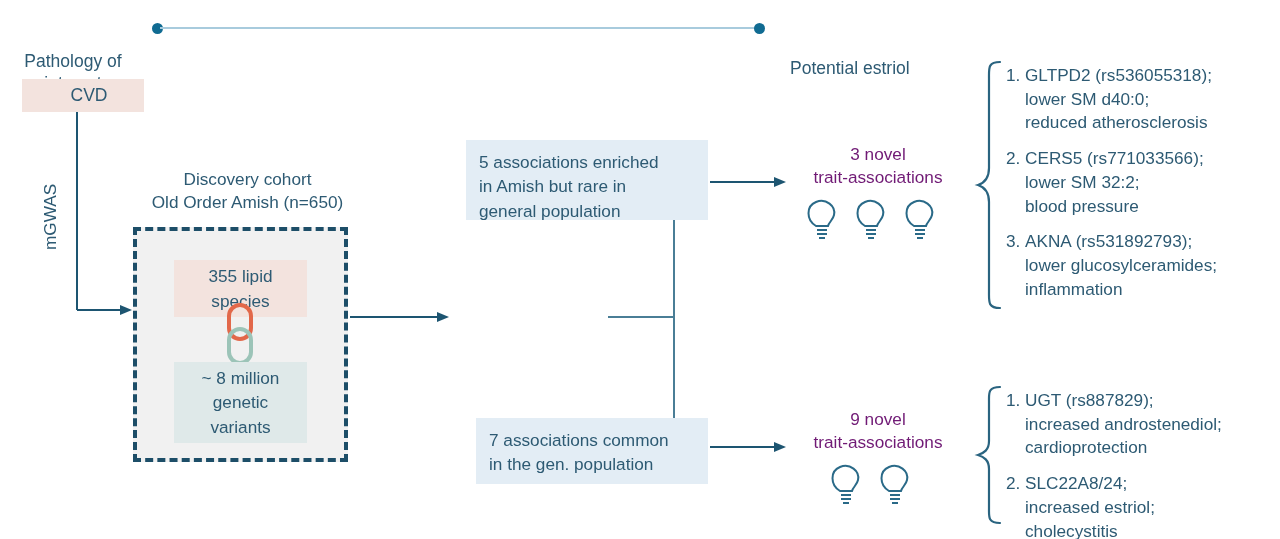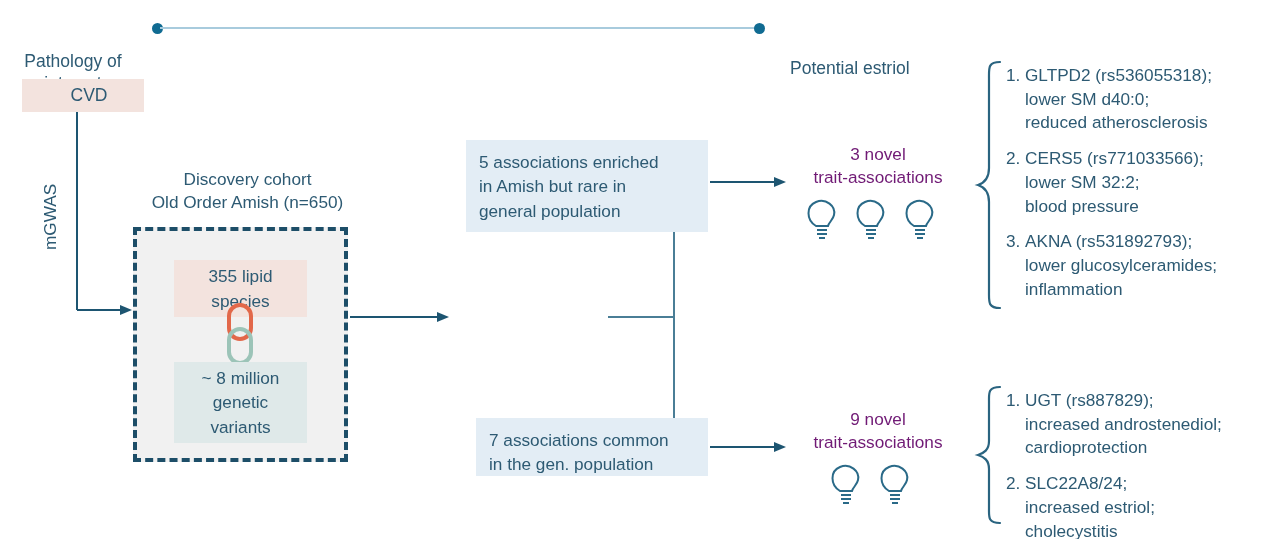--- a/index.html
+++ b/index.html
@@ -170,30 +170,30 @@
     <path d="M 0 12 L 90 12" stroke="#1d5571" stroke-width="2" fill="none"></path>
     <path d="M 99 12 L 87 7 L 87 17 Z" fill="#1d5571"></path>
   </svg>
 
 
   <svg class="abs" style="left:600px; top:210px; width:120px; height:220px;">
     <path d="M 8 107 L 74 107" stroke="#4a7e96" stroke-width="2" fill="none"></path>
     <path d="M 74 8 L 74 208" stroke="#4a7e96" stroke-width="2" fill="none"></path>
   </svg>
 
-  <div class="abs box-blue" style="left:466px; top:140px; width:242px; height:92px;">5 associations enriched
+  <div class="abs box-blue" style="left:466px; top:140px; width:242px; height:80px;">5 associations enriched
 in Amish but rare in
 general population</div>
 
   <svg class="abs" style="left:710px; top:170px; width:90px; height:24px;">
     <path d="M 0 12 L 66 12" stroke="#1d5571" stroke-width="2" fill="none"></path>
     <path d="M 76 12 L 64 7 L 64 17 Z" fill="#1d5571"></path>
   </svg>
 
-  <div class="abs box-blue" style="left:476px; top:418px; width:232px; height:58px;">7 associations common
+  <div class="abs box-blue" style="left:476px; top:418px; width:232px; height:66px;">7 associations common
 in the gen. population</div>
 
   <svg class="abs" style="left:710px; top:435px; width:90px; height:24px;">
     <path d="M 0 12 L 66 12" stroke="#1d5571" stroke-width="2" fill="none"></path>
     <path d="M 76 12 L 64 7 L 64 17 Z" fill="#1d5571"></path>
   </svg>
 
   <div class="abs novel-title" style="left:790px; top:143px; width:176px;">3 novel
 trait-associations</div>
 

